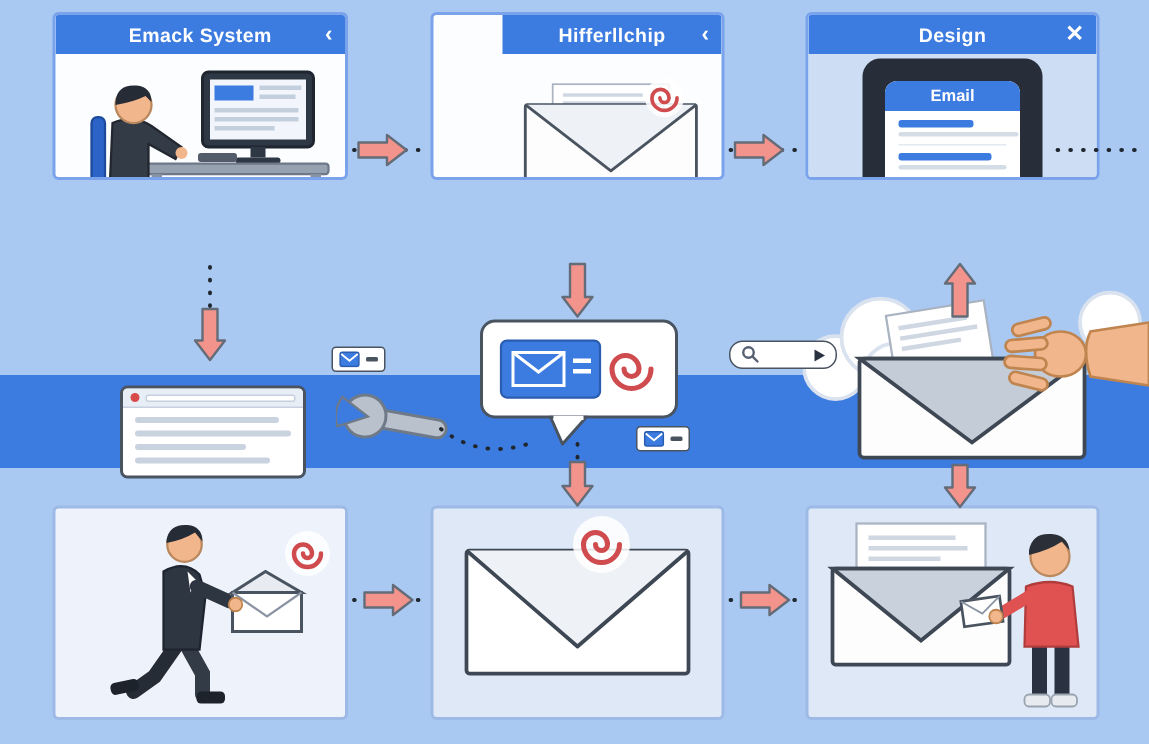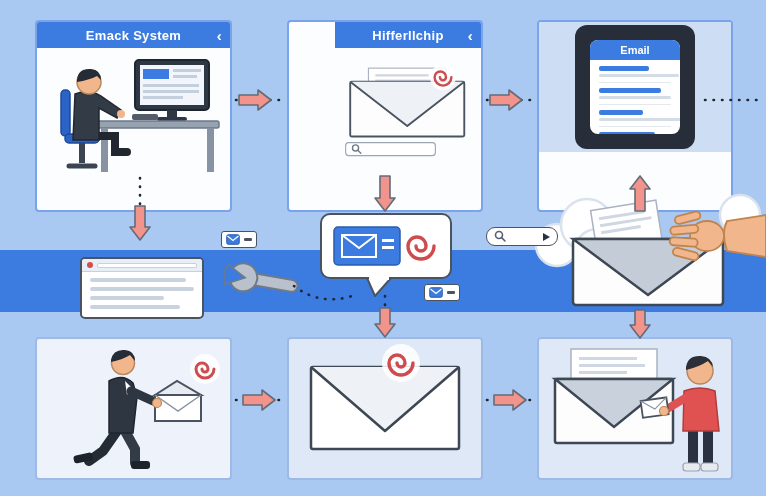--- a/index.html
+++ b/index.html
@@ -4,21 +4,21 @@
 <style>
   * { margin:0; padding:0; box-sizing:border-box; }
   body { font-family:"Liberation Sans", sans-serif; background:#ffffff; }
   .canvas { position:relative; width:766px; height:496px; background:#a9c9f3; overflow:hidden; }
 
   
   .band { position:absolute; left:0; top:250px; width:766px; height:62px; background:#3c7be0; z-index:1; }
 
   
   .card { position:absolute; background:#fbfdff; border:2px solid #7aa3ec; border-radius:4px; overflow:hidden; z-index:2; }
-  .top { top:20px; height:192px; }
+  .top { top:8px; height:112px; }
   .t1 { left:35px; width:197px; }
   .t2 { left:287px; width:196px;padding-left:46px; }
   .t3 { left:537px; width:196px; }
   .t3 .card-body { background:#ccddf4; }
   .card-head { height:26px; background:#3c7be0; color:#fff; font-weight:bold; font-size:13px;
                display:flex; align-items:center; justify-content:center; position:relative; letter-spacing:.3px; }
   .head-ctrl { position:absolute; right:8px; top:50%; transform:translateY(-50%); font-size:15px; line-height:1; cursor:default; }
   .card-body { position:relative; height:130px; }
   .card-body svg { display:block; width:100%; height:100%; }
 
@@ -149,20 +149,24 @@
           <g>
             <circle cx="27" cy="111" r="4" fill="none" stroke="#6e7a8a" stroke-width="1.8"></circle>
             <line x1="30" y1="114" x2="34" y2="118" stroke="#6e7a8a" stroke-width="1.8" stroke-linecap="round"></line>
           </g>
         </g>
       </svg>
     </div>
   </section>
 
   <section class="card top t3">
+    <header class="card-head">
+      <span>Design</span>
+      <span class="head-ctrl">✕</span>
+    </header>
     <div class="card-body">
       <div class="phone">
         <div class="phone-screen">
           <div class="phone-header">
             <span>Email</span>
           </div>
           <div class="phone-list">
             <div class="ph-row">
                 <span class="ph-link" style="width:50px"></span>
                 <span class="ph-line" style="width:80px"></span>

